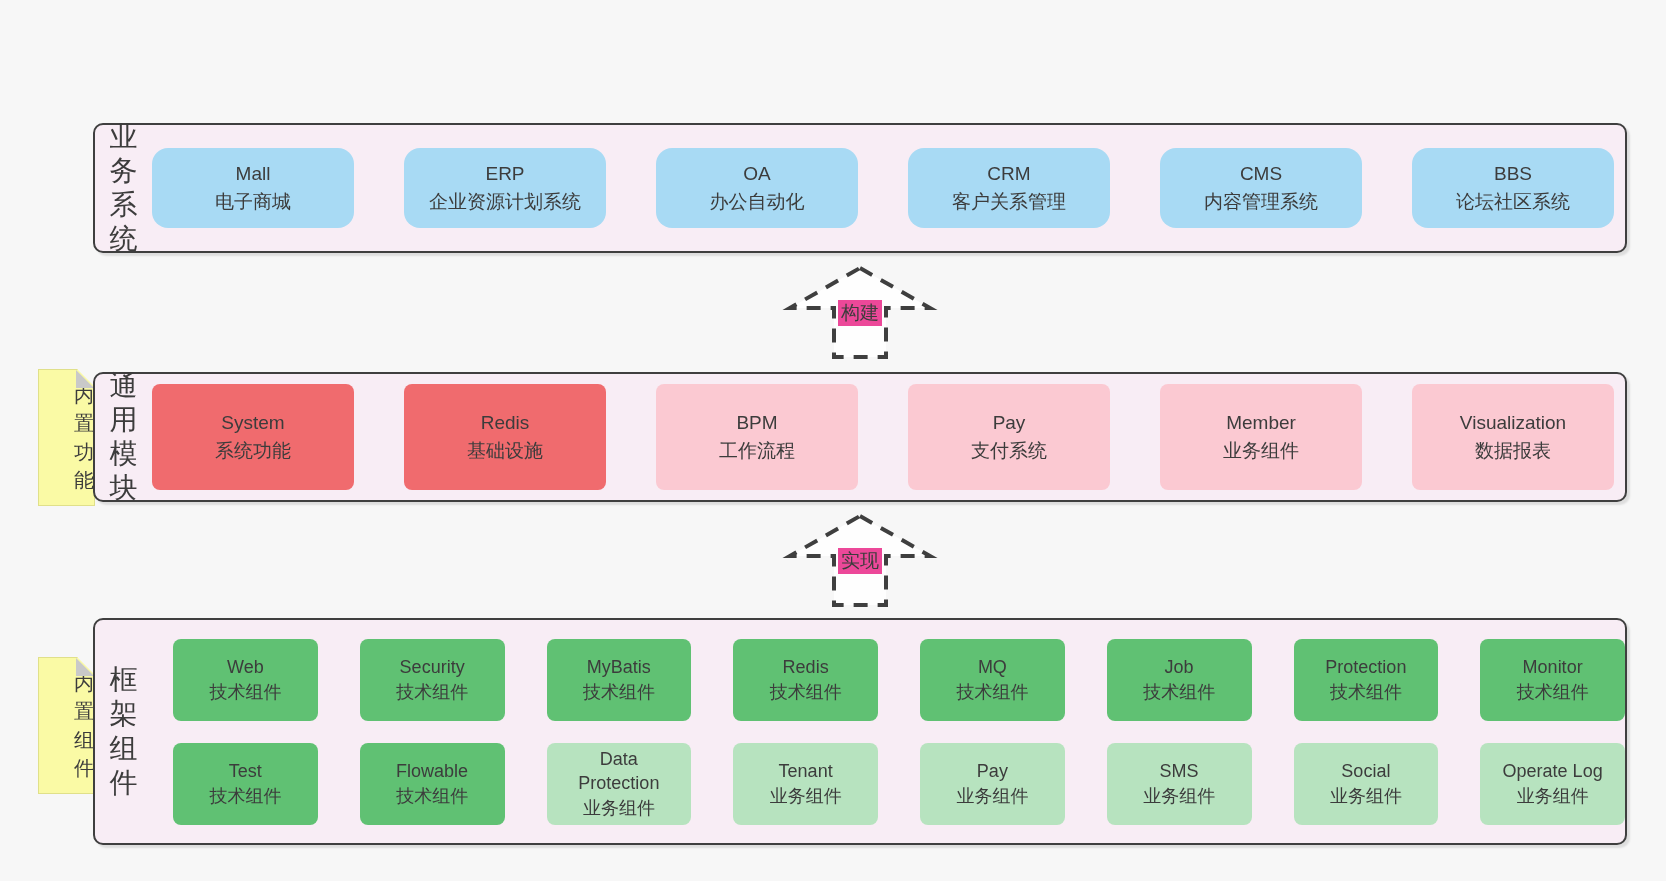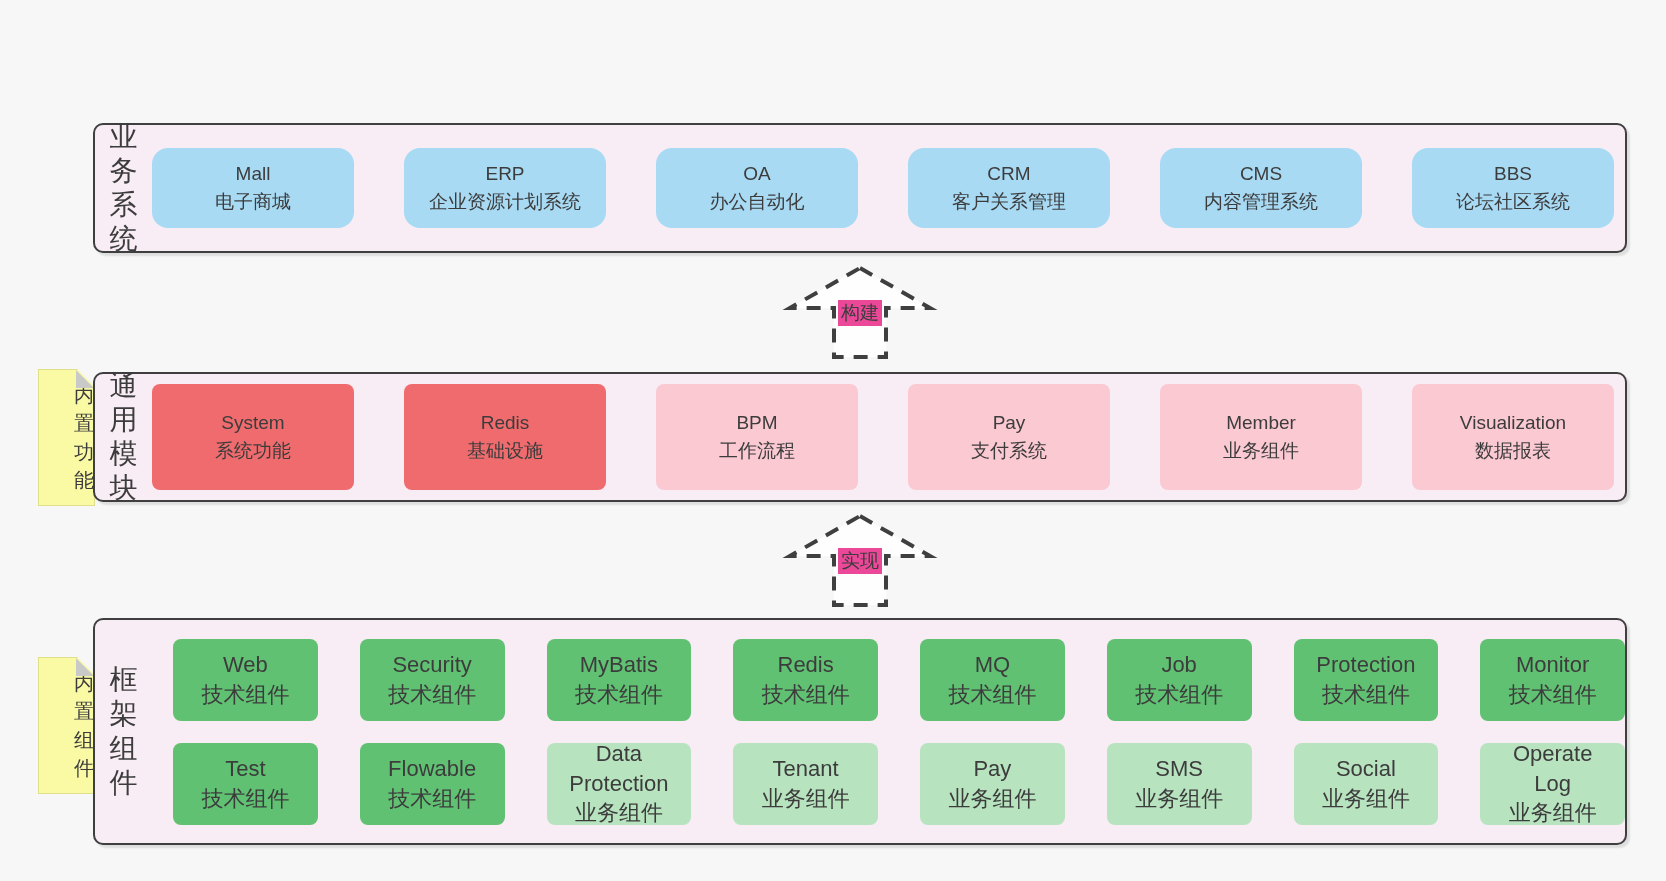--- a/index.html
+++ b/index.html
@@ -50,21 +50,21 @@
   .band3 .row { gap:21px; }
 
   
   .node {
     border-radius:8px; display:flex; flex-direction:column;
     align-items:center; justify-content:center;
     text-align:center; line-height:1.45; font-size:19px;
   }
   .band1 .node, .band2 .node { width:202px; height:80px; }
   .band2 .node { height:106px; }
-  .band3 .node { width:162px; height:82px; font-size:22px; line-height:1.35;margin-left:21px; }
+  .band3 .node { width:162px; height:82px; font-size:18px; line-height:1.35;margin-left:21px; }
   .band3 .node .name { max-width:110px; margin:0 auto; }
   .blue { background:var(--blue);border-radius:16px; }
   .red { background:var(--red); }
   .pink { background:var(--pink); }
   .green-dark { background:var(--green-dark); }
   .green-light { background:var(--green-light); }
 
   
   .note {
     position:absolute; left:38px; width:57px; height:137px;

